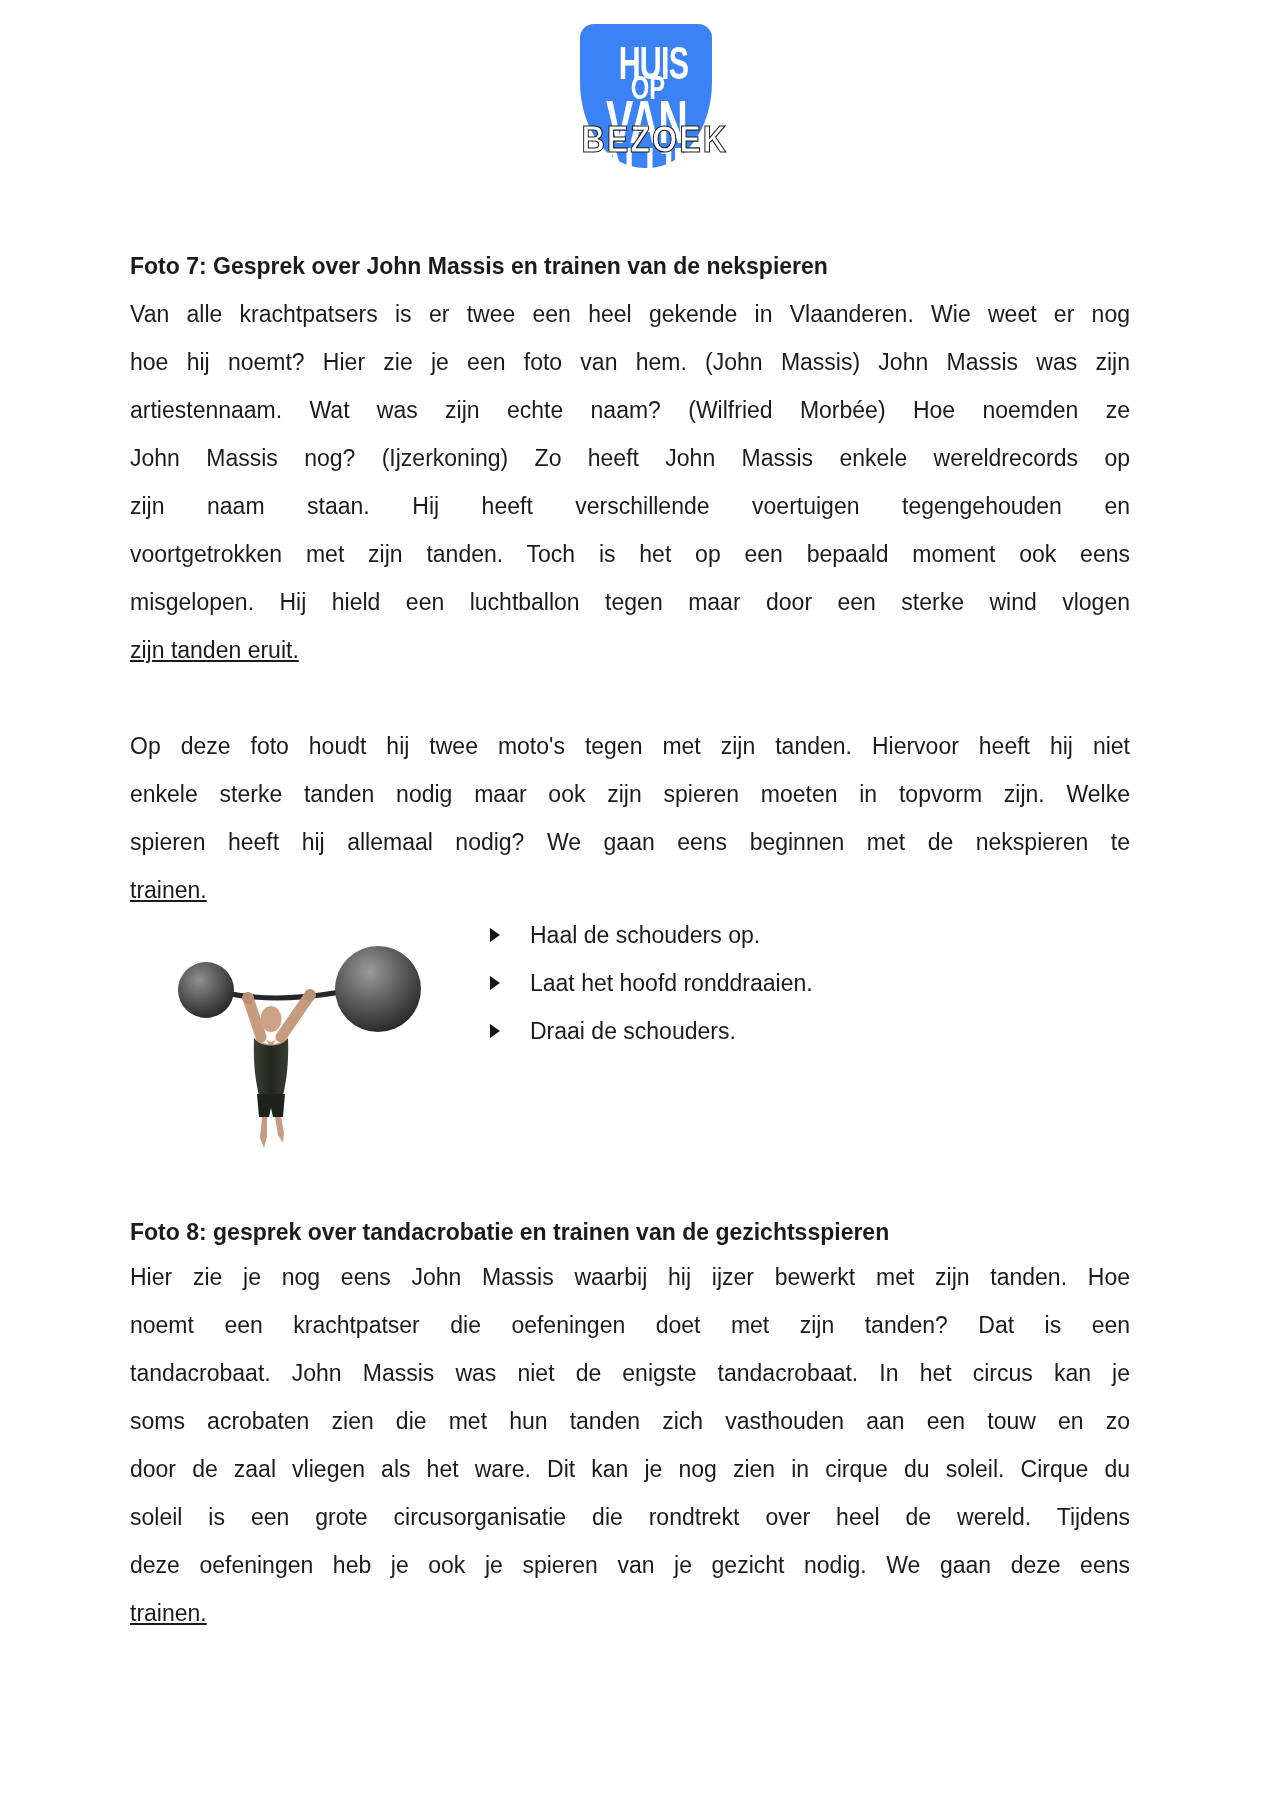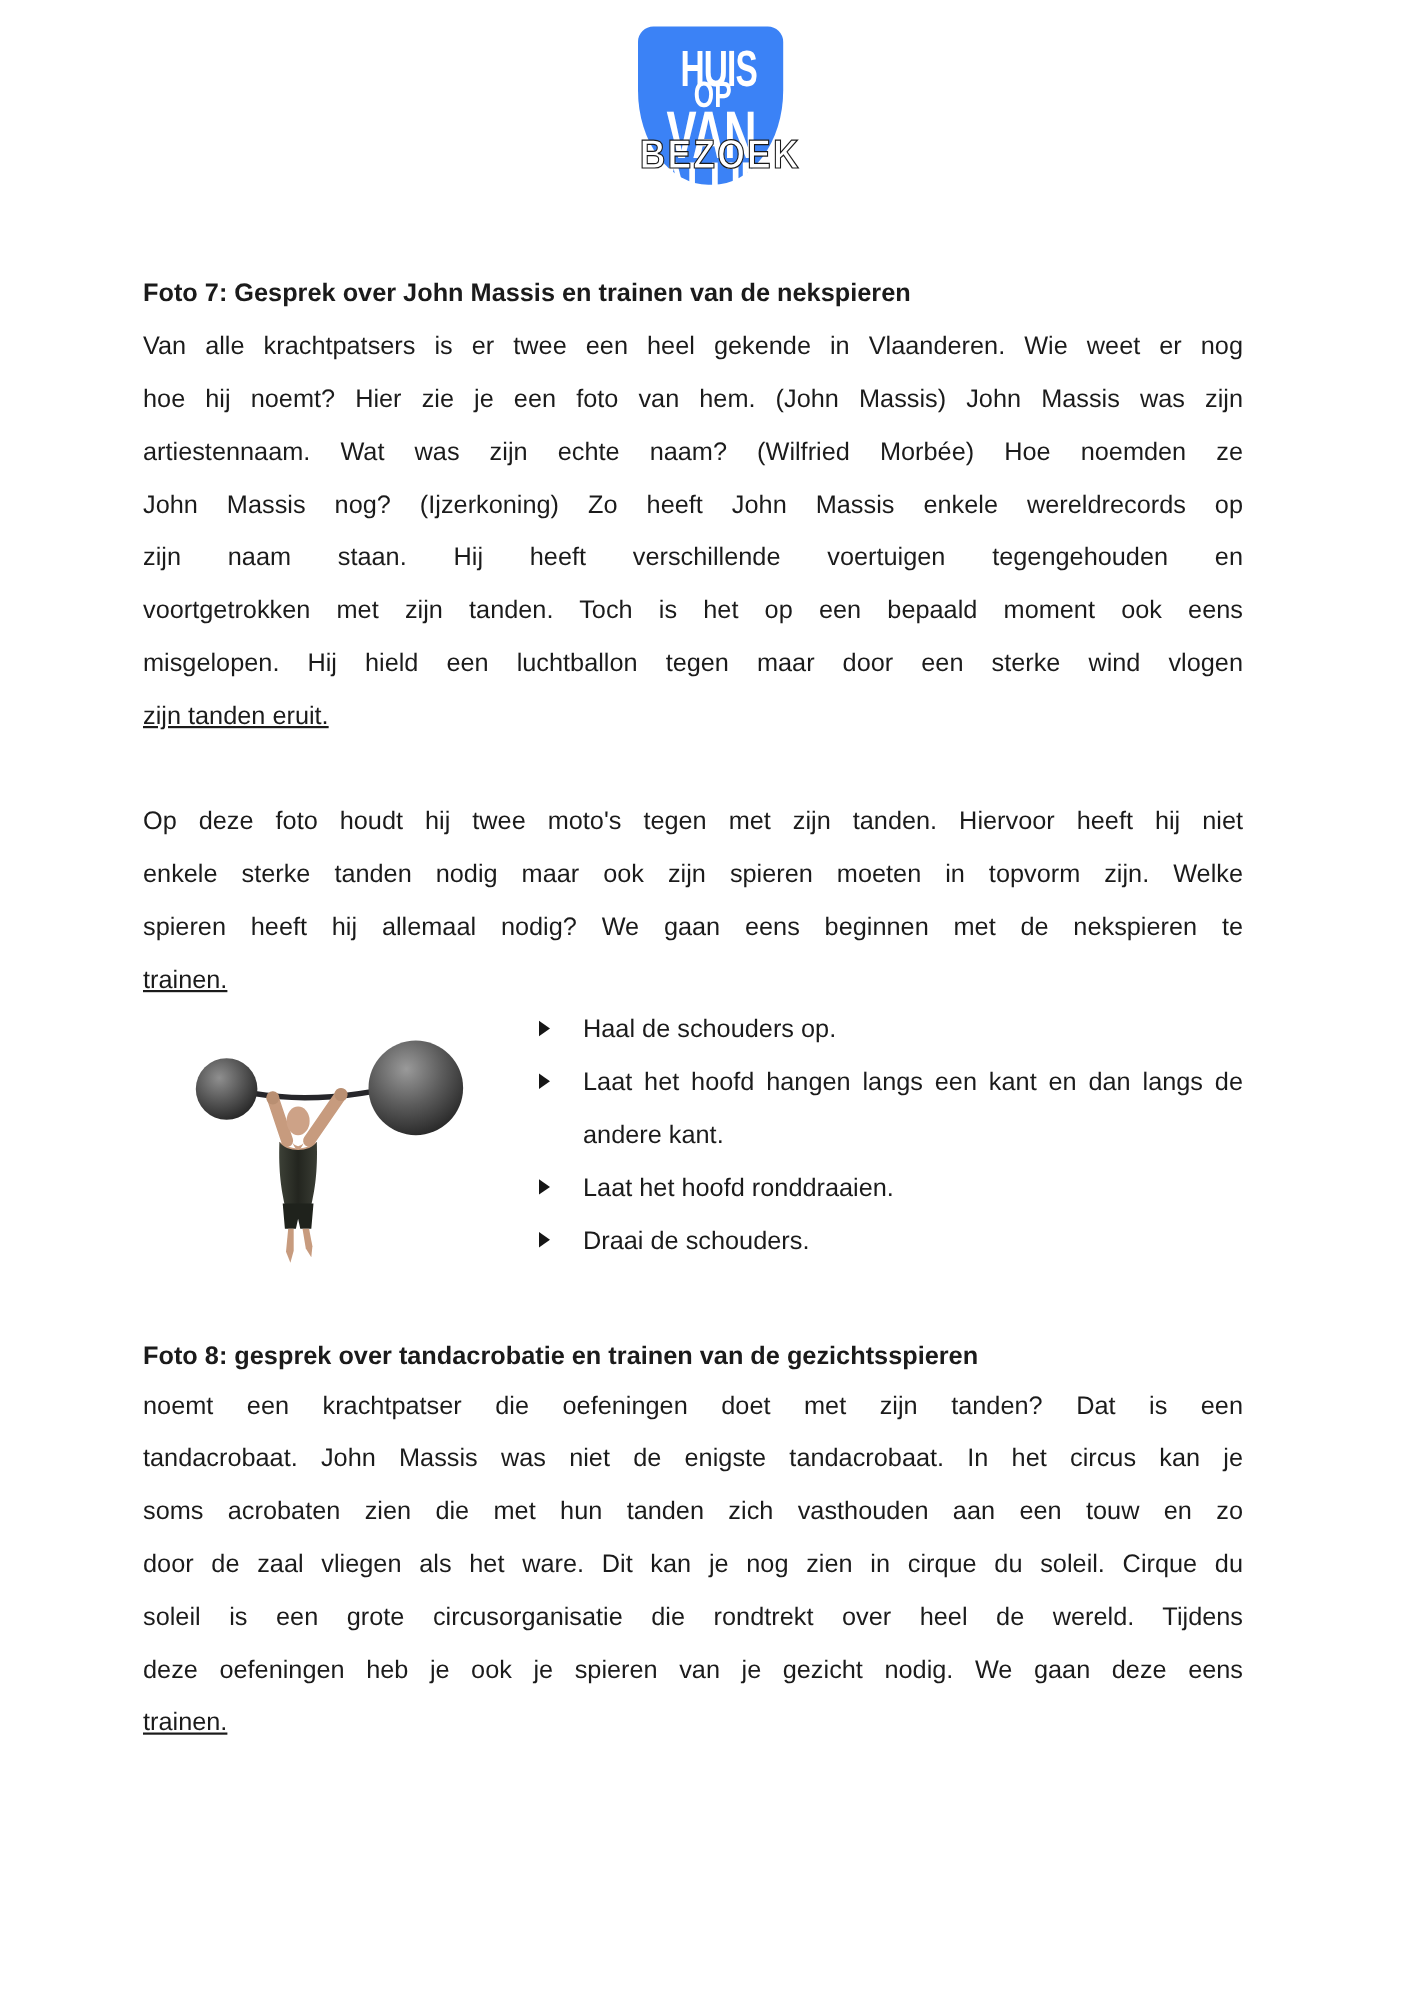--- a/index.html
+++ b/index.html
@@ -167,35 +167,32 @@
     </svg>
   </div>
 
   <ul class="bullets">
     <li>
       <span class="tri"></span>
       <span>Haal de schouders op.</span>
     </li>
     <li>
       <span class="tri"></span>
-      <span>Laat het hoofd hangen langs een kant en dan langs de andere kant.</span>
-    </li>
-    <li>
-      <span class="tri"></span>
       <span>Laat het hoofd ronddraaien.</span>
     </li>
     <li>
       <span class="tri"></span>
       <span>Draai de schouders.</span>
     </li>
   </ul>
 
   <div class="heading" style="top:1208px;">Foto 8: gesprek over tandacrobatie en trainen van de gezichtsspieren</div>
 
   <div class="para" style="top:1253px;">
+    <div class="tline">Hier zie je nog eens John Massis waarbij hij ijzer bewerkt met zijn tanden. Hoe</div>
     <div class="tline">noemt een krachtpatser die oefeningen doet met zijn tanden? Dat is een</div>
     <div class="tline">tandacrobaat. John Massis was niet de enigste tandacrobaat. In het circus kan je</div>
     <div class="tline">soms acrobaten zien die met hun tanden zich vasthouden aan een touw en zo</div>
     <div class="tline">door de zaal vliegen als het ware. Dit kan je nog zien in cirque du soleil. Cirque du</div>
     <div class="tline">soleil is een grote circusorganisatie die rondtrekt over heel de wereld. Tijdens</div>
     <div class="tline">deze oefeningen heb je ook je spieren van je gezicht nodig. We gaan deze eens</div>
     <div class="tline tline-last">trainen.</div>
   </div>
 
 </div>

